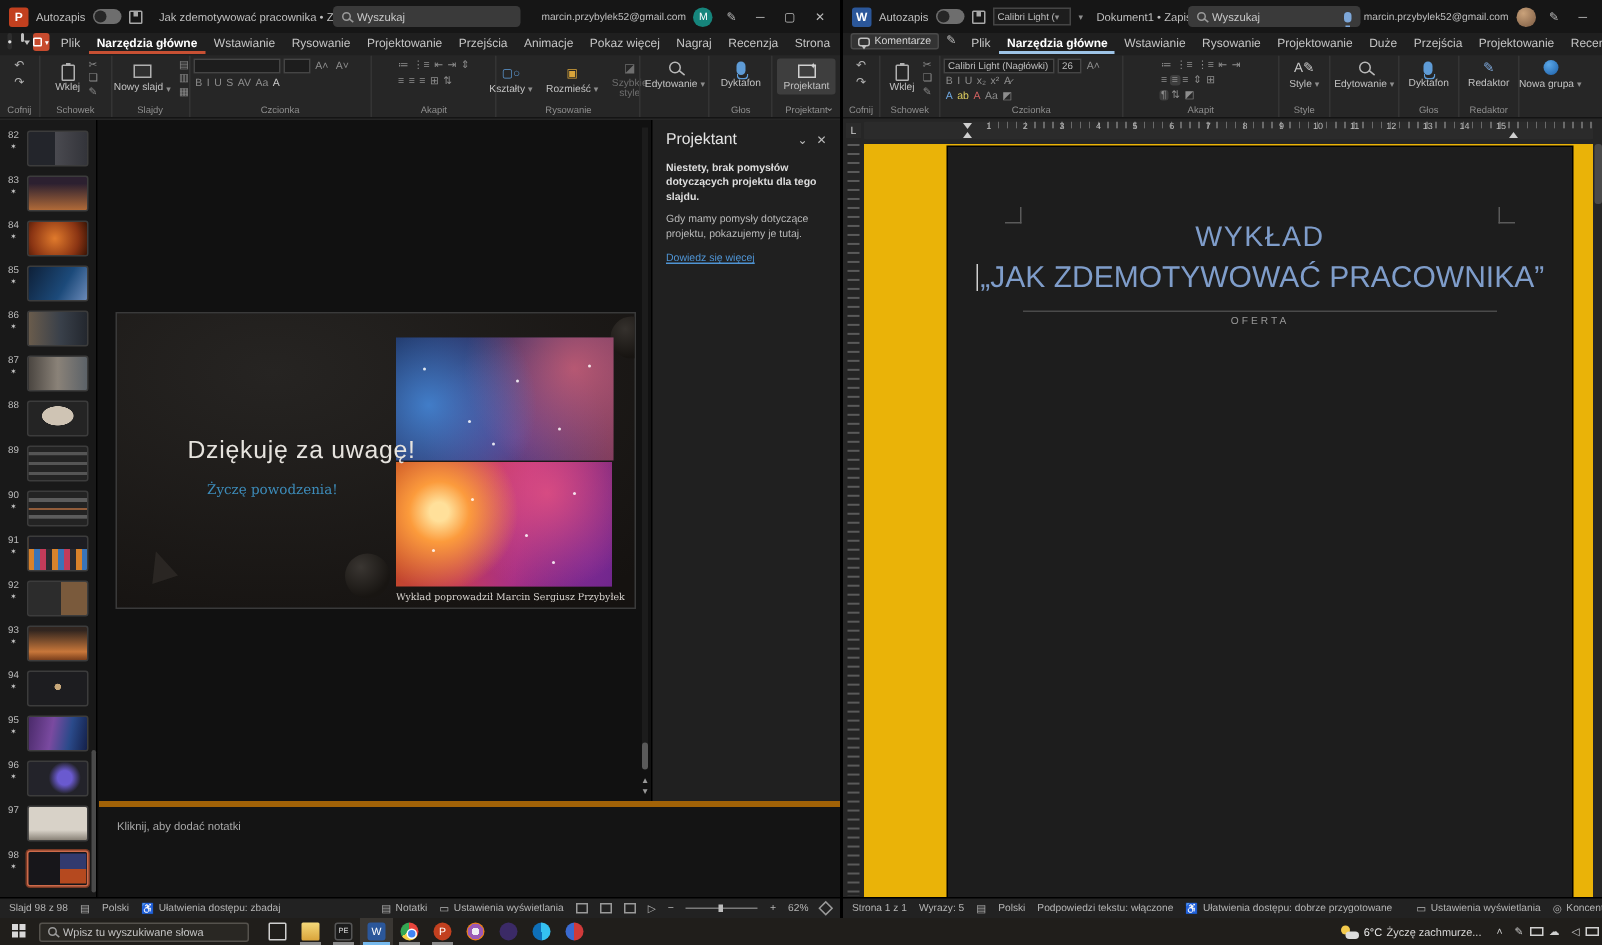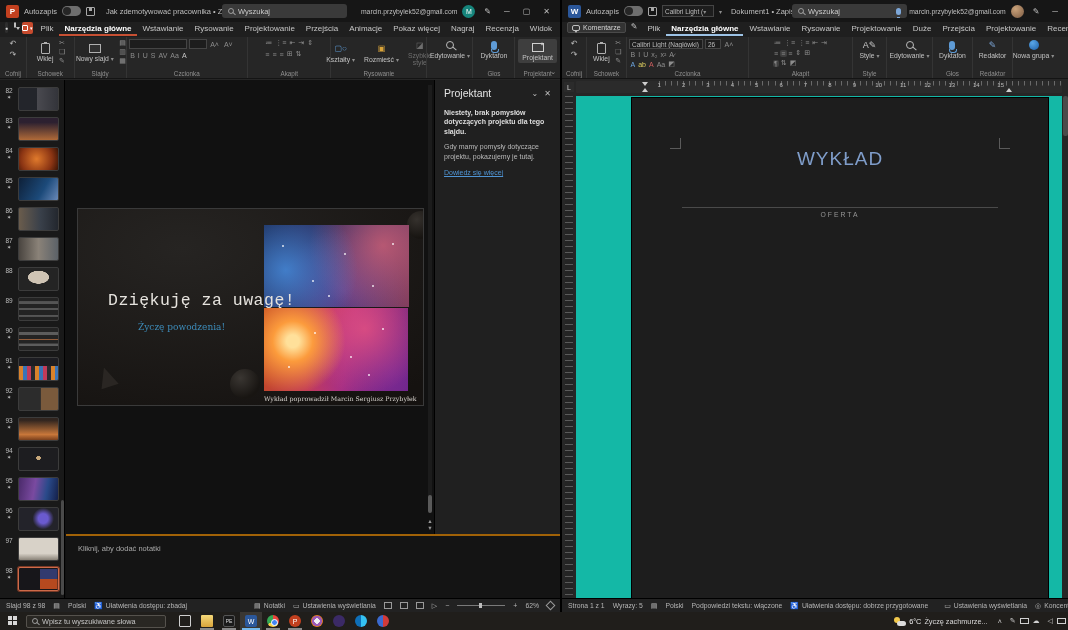--- a/index.html
+++ b/index.html
@@ -82,21 +82,21 @@
   .k93{background:linear-gradient(180deg,#31251f 10%,#c8773a 75%,#7a3f1c)}
   .k94{background:radial-gradient(circle at 50% 45%,#c8a87a 0 9%,#1d1d20 10%)}
   .k95{background:linear-gradient(100deg,#4a2a6a,#7a4aa0 40%,#2a4a8a 70%,#14204a)}
   .k96{background:radial-gradient(circle at 62% 48%,#6a5acf 0 18%,#23232a 40%)}
   .k97{background:linear-gradient(180deg,#d8d2c8 70%,#8a8378)}
   .k98{background:linear-gradient(180deg,#323a6e 0 50%,#b5491f 50% 100%) right/45% 92% no-repeat,#17161a}
 
   
   .canvas{position:absolute;left:66px;right:133px;top:0;bottom:65px}
   .slide{position:absolute;left:11px;top:128px;width:347px;height:198px;background:radial-gradient(130% 130% at 30% 20%,#262422,#151210 75%);border:1px solid #3a3a3a;overflow:hidden}
-  .slide-title{position:absolute;left:30px;top:82px;font-family:Liberation Mono, monospace;font-size:16.5px;color:#e6e3de;letter-spacing:.5px}
+  .slide-title{position:absolute;left:47px;top:82px;font-family:Liberation Sans, sans-serif;font-size:16.5px;color:#e6e3de;letter-spacing:.5px}
   .slide-sub{position:absolute;left:60px;top:113px;font-family:"DejaVu Serif","Liberation Serif",serif;font-size:9px;color:#3d8cba}
   .img-top{position:absolute;left:186px;top:16px;width:145px;height:82px;
     background:radial-gradient(circle at 15% 55%,rgba(70,140,220,.85),transparent 55%),
       radial-gradient(circle at 82% 25%,rgba(215,100,120,.75),transparent 55%),
       radial-gradient(circle at 55% 80%,rgba(120,80,180,.5),transparent 60%),
       linear-gradient(115deg,#16214a,#3a2f66 50%,#7c3b5c)}
   .img-bot{position:absolute;left:186px;top:99px;width:144px;height:83px;
     background:radial-gradient(circle at 20% 40%,#ffe09a 0 5%,rgba(255,160,60,.95) 16%,transparent 42%),
       radial-gradient(circle at 70% 25%,rgba(225,80,130,.85),transparent 55%),
       radial-gradient(circle at 88% 78%,rgba(122,42,150,.9),transparent 60%),
@@ -111,41 +111,41 @@
   .varrows{position:absolute;right:125px;top:438px;width:10px;text-align:center;font-size:5.5px;color:#9a9a9a;line-height:7px}
 
   
   .designer{position:absolute;right:0;top:0;bottom:0;width:126px;background:#202020;border-left:1px solid #000;padding:7px 9px;font-size:7px;color:#b9b9b9}
   .des-head{display:flex;align-items:center;font-size:10.5px;color:#e4e4e4;margin-bottom:9px}
   .des-b{font-weight:bold;color:#dedede;margin-bottom:6px;line-height:1.35}
   .des-t{line-height:1.35;margin-bottom:8px}
   .des-link{color:#4f94d4;text-decoration:underline}
 
   
-  .notes{position:absolute;left:66px;right:0;bottom:0;height:64px;background:#141414;border-top:2px solid #a16207}
+  .notes{position:absolute;left:66px;right:0;bottom:0;height:64px;background:#141414;border-top:4px solid #a16207}
   .notes-ph{position:absolute;left:12px;top:8px;font-size:7.5px;color:#a8a8a8}
 
   
   .sbar{position:absolute;left:0;right:0;bottom:0;height:14px;background:#222;border-top:1px solid #000;display:flex;align-items:center;gap:8px;padding:0 6px;font-size:6.8px;color:#b5b5b5;white-space:nowrap;overflow:hidden}
   .sbar .sp{flex:1}
   .sic{font-size:7px;color:#b5b5b5}
   .zoomline{width:48px;height:1px;background:#7a7a7a;position:relative}
   .zoomline::after{content:"";position:absolute;left:22px;top:-2px;width:3px;height:5px;background:#bdbdbd}
   .viewic{width:8px;height:7px;border:1px solid #9a9a9a;display:inline-block}
   .fitic{width:7px;height:7px;border:1px solid #9a9a9a;display:inline-block;transform:rotate(45deg)}
 
   
   .ruler{position:absolute;left:14px;right:6px;top:81px;height:12px;background:#2b2b2b;border-radius:1px;
     background-image:repeating-linear-gradient(90deg,#6a6a6a 0 1px,transparent 1px 6.08px);background-position:83px 0;background-size:calc(100% - 83px) 38%;background-repeat:no-repeat}
   .rnums{position:absolute;left:71px;top:1px;display:flex}
   .rn{width:24.4px;text-align:center;font-size:6px;color:#bdbdbd}
   .tabsel{position:absolute;left:2px;top:82px;width:10px;height:10px;background:#2b2b2b;color:#cfcfcf;font-size:7px;display:flex;align-items:center;justify-content:center}
   .vruler{position:absolute;left:3px;top:96px;bottom:15px;width:8px;background:#242424;
     background-image:repeating-linear-gradient(180deg,#5a5a5a 0 1px,transparent 1px 6px);background-size:40% 100%;background-position:right}
-  .wdoc{position:absolute;left:14px;right:6px;top:96px;bottom:14px;background:#14b8a6;overflow:hidden}
+  .wdoc{position:absolute;left:14px;right:6px;top:96px;bottom:14px;background:#eab308;overflow:hidden}
   .page{position:absolute;left:56px;width:416px;top:2px;bottom:-2px;background:#1d1d1d;box-shadow:0 0 0 1px #000}
   .crop{position:absolute;width:11px;height:11px;border-color:#5a5a5a}
   .crop.tl{left:38px;top:40px;border-left:1px solid #5a5a5a;border-top:1px solid #5a5a5a;border-left:none;border-top:none;border-right:1px solid #5a5a5a;border-bottom:1px solid #5a5a5a}
   .crop.tr{right:38px;top:40px;border-left:1px solid #5a5a5a;border-bottom:1px solid #5a5a5a}
   .doc-t1{position:absolute;left:0;right:0;top:50px;text-align:center;font-size:19px;font-weight:300;letter-spacing:1px;color:#7f9dca}
   .doc-t2{position:absolute;left:0;right:0;top:76px;text-align:center;font-size:20px;font-weight:300;color:#7f9dca;white-space:nowrap}
   .caret{display:inline-block;width:1px;height:18px;background:#cfcfcf;vertical-align:-3px;margin-right:2px}
   .doc-hr{position:absolute;left:50px;right:50px;top:109px;border-top:1px solid #4a4a4a}
   .doc-sub{position:absolute;left:0;right:0;top:113px;text-align:center;font-size:6.8px;letter-spacing:2px;color:#979797}
   .wscroll{position:absolute;right:0;top:96px;width:5px;height:40px;background:#4a4a4a;border-radius:2px}
@@ -220,21 +220,21 @@
   <span class="tab">Plik</span>
       <span class="tab active">Narzędzia główne</span>
       <span class="tab">Wstawianie</span>
       <span class="tab">Rysowanie</span>
       <span class="tab">Projektowanie</span>
       <span class="tab">Przejścia</span>
       <span class="tab">Animacje</span>
       <span class="tab">Pokaz więcej</span>
       <span class="tab">Nagraj</span>
       <span class="tab">Recenzja</span>
-      <span class="tab">Widok</span>
+      <span class="tab">Strona</span>
     </div>
 
   <div class="ribbon">
     <div class="rgrp" style="width:26px">
       <div style="display:flex;flex-direction:column;gap:2px;font-size:8px;color:#b5b5b5">
         <span>↶</span>
         <span>↷</span>
       </div>
       <span class="rgl">Cofnij</span>
     </div>
@@ -786,20 +786,21 @@
     <span style="position:absolute;left:66px;bottom:1px;width:0;height:0;border-left:3px solid transparent;border-right:3px solid transparent;border-bottom:4px solid #cfcfcf"></span>
     <span style="position:absolute;left:430px;bottom:1px;width:0;height:0;border-left:3px solid transparent;border-right:3px solid transparent;border-bottom:4px solid #cfcfcf"></span>
   </div>
   <div class="vruler"></div>
 
   <div class="wdoc">
     <div class="page">
       <span class="crop tl"></span>
       <span class="crop tr"></span>
       <div class="doc-t1">WYKŁAD</div>
+      <div class="doc-t2"><span class="caret"></span><span>„JAK ZDEMOTYWOWAĆ PRACOWNIKA”</span></div>
       <div class="doc-hr"></div>
       <div class="doc-sub">OFERTA</div>
     </div>
   </div>
   <span class="wscroll"></span>
 
   <div class="sbar">
     <span>Strona 1 z 1</span>
     <span>Wyrazy: 5</span>
     <span class="sic">▤</span>

